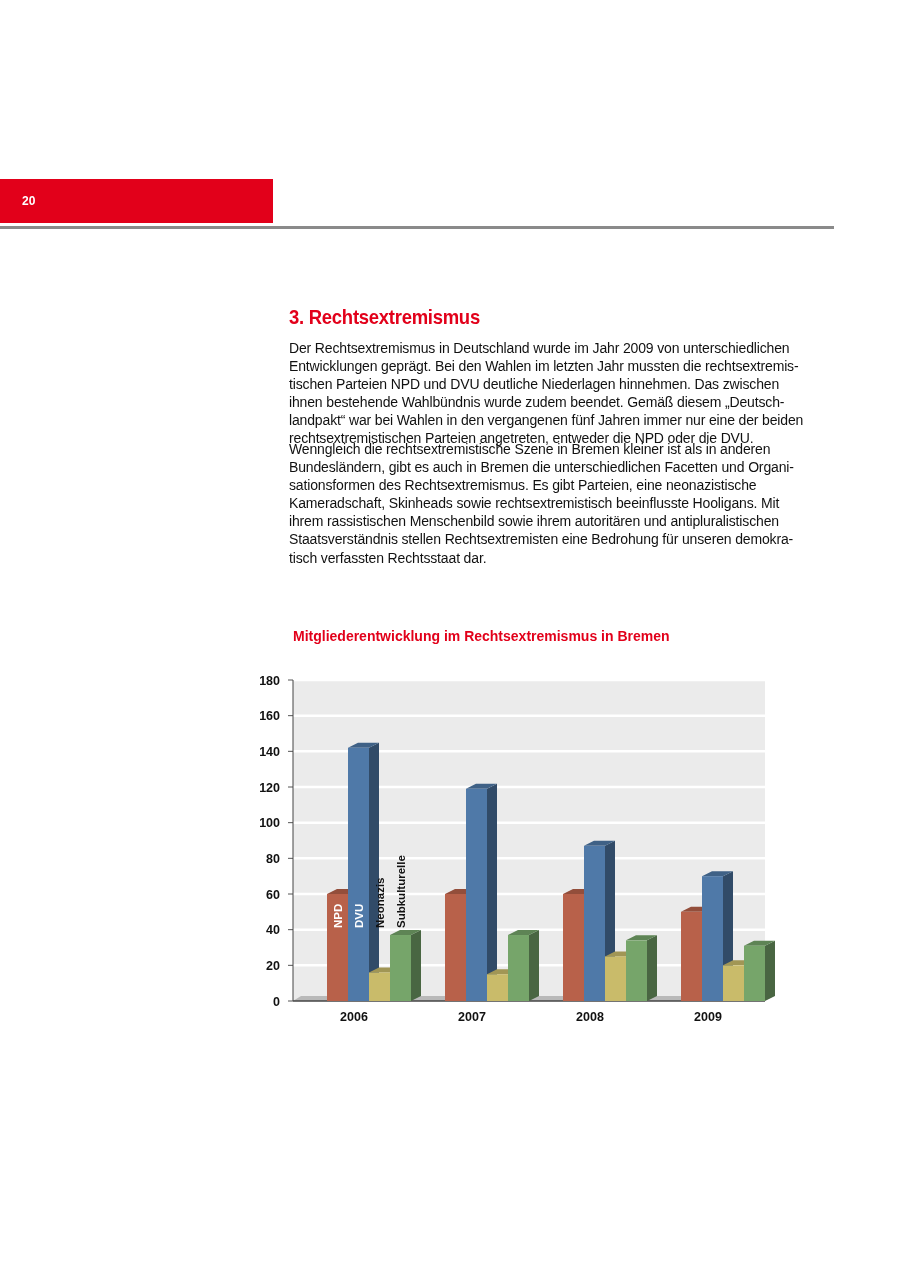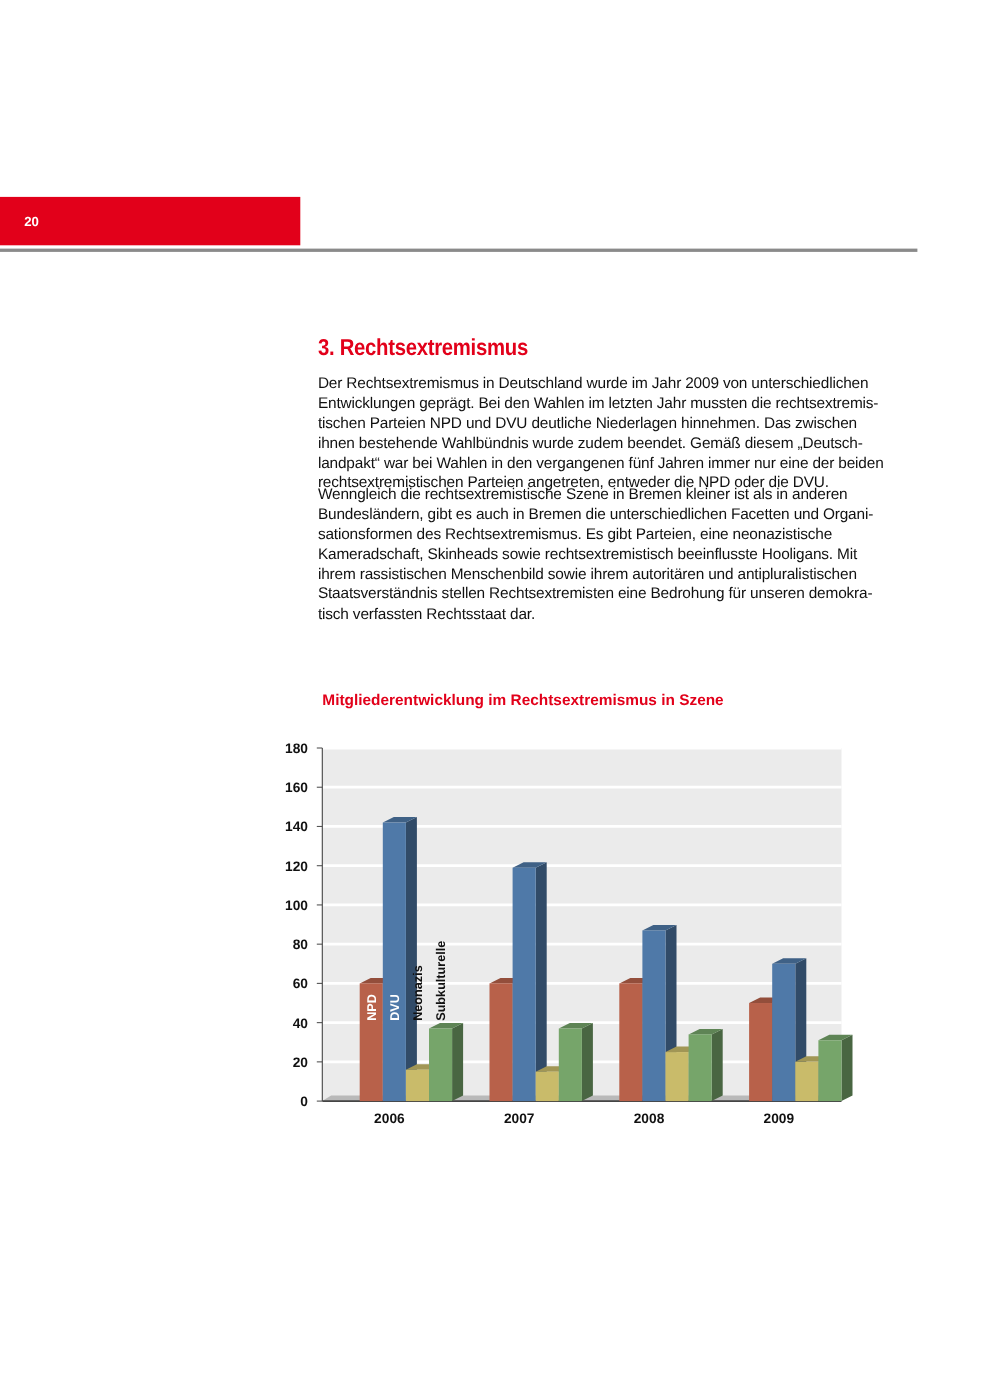--- a/index.html
+++ b/index.html
@@ -31,21 +31,21 @@
 landpakt“ war bei Wahlen in den vergangenen fünf Jahren immer nur eine der beiden
 rechtsextremistischen Parteien angetreten, entweder die NPD oder die DVU.</div>
 <div class="para p2">Wenngleich die rechtsextremistische Szene in Bremen kleiner ist als in anderen
 Bundesländern, gibt es auch in Bremen die unterschiedlichen Facetten und Organi-
 sationsformen des Rechtsextremismus. Es gibt Parteien, eine neonazistische
 Kameradschaft, Skinheads sowie rechtsextremistisch beeinflusste Hooligans. Mit
 ihrem rassistischen Menschenbild sowie ihrem autoritären und antipluralistischen
 Staatsverständnis stellen Rechtsextremisten eine Bedrohung für unseren demokra-
 tisch verfassten Rechtsstaat dar.</div>
 
-<div class="chart-title">Mitgliederentwicklung im Rechtsextremismus in Szene</div>
+<div class="chart-title">Mitgliederentwicklung im Rechtsextremismus in Bremen</div>
 
 <svg class="chart" id="chart" xmlns="http://www.w3.org/2000/svg">
     <rect x="293" y="680" width="472" height="321" fill="#ebebeb"></rect>
     <line x1="288" y1="1001" x2="293" y2="1001" stroke="#555" stroke-width="1"></line>
     <text x="280" y="1005.5" text-anchor="end" class="tick">0</text>
     <line x1="293" y1="965.3333333333334" x2="765" y2="965.3333333333334" stroke="#ffffff" stroke-width="2.5"></line>
     <line x1="288" y1="965.3333333333334" x2="293" y2="965.3333333333334" stroke="#555" stroke-width="1"></line>
     <text x="280" y="969.8333333333334" text-anchor="end" class="tick">20</text>
     <line x1="293" y1="929.6666666666666" x2="765" y2="929.6666666666666" stroke="#ffffff" stroke-width="2.5"></line>
     <line x1="288" y1="929.6666666666666" x2="293" y2="929.6666666666666" stroke="#555" stroke-width="1"></line>

